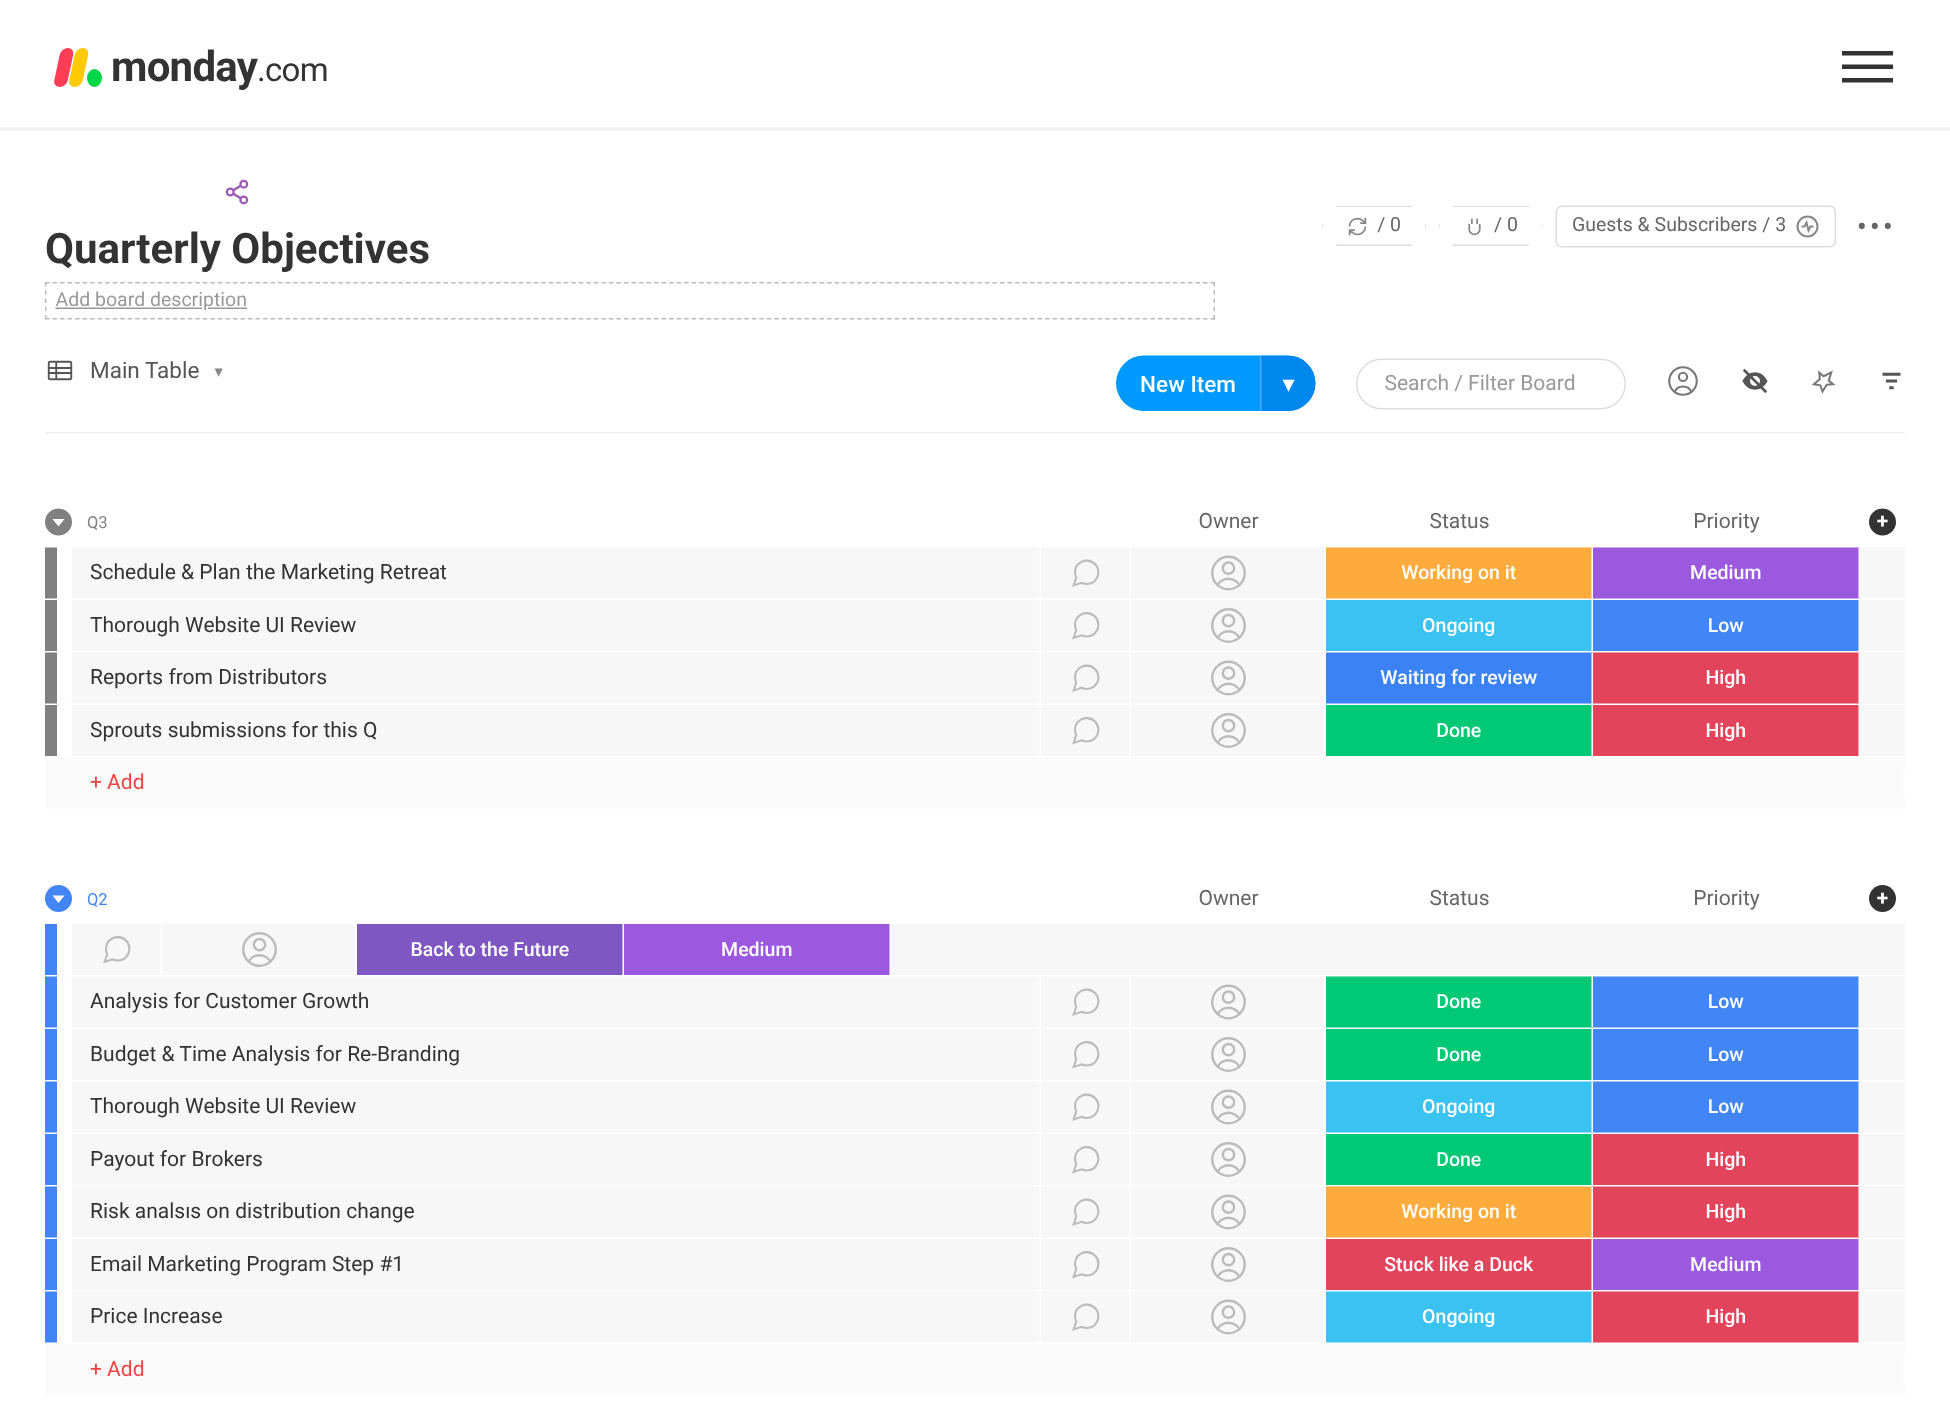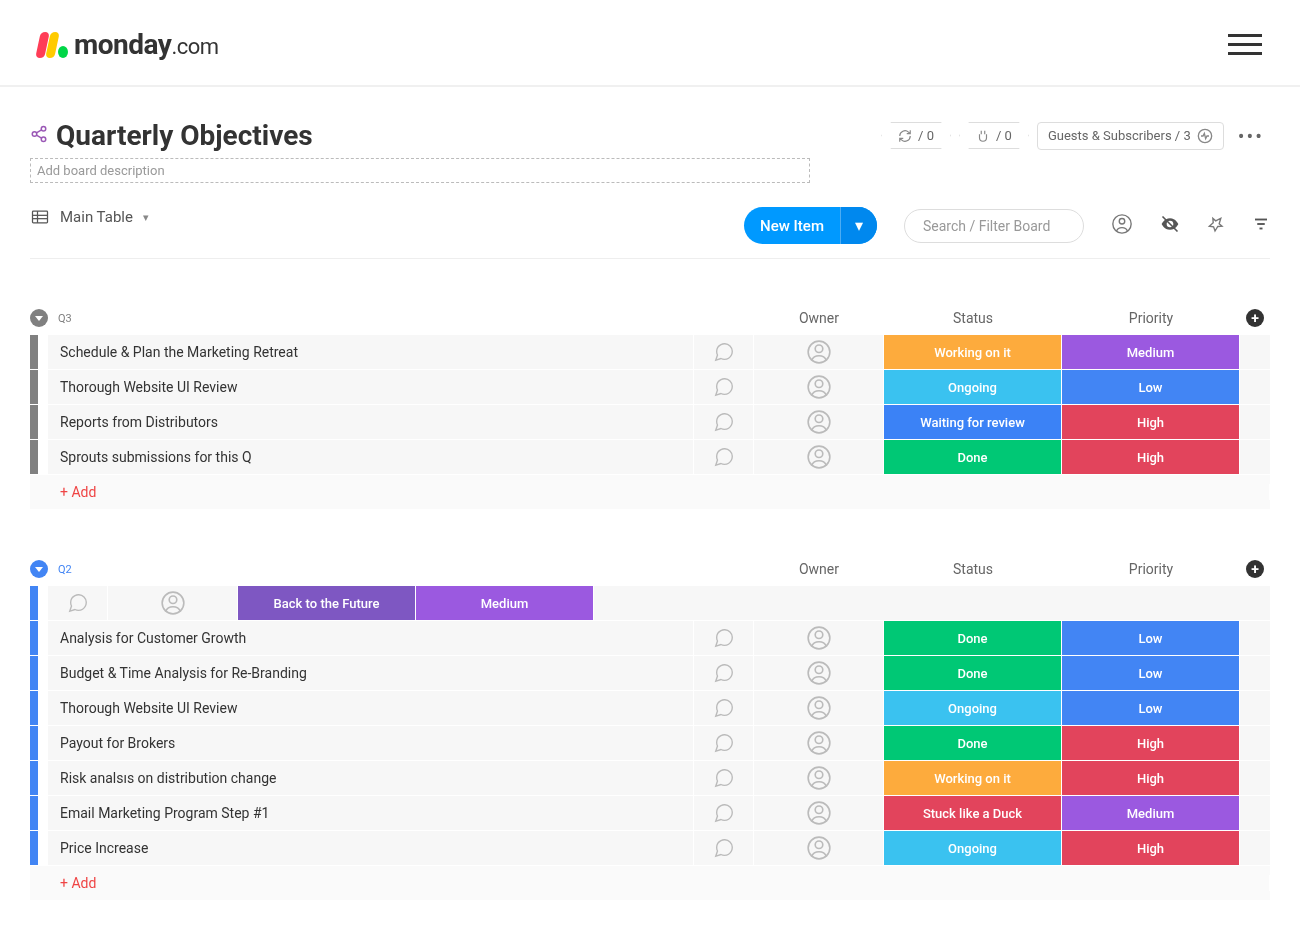--- a/index.html
+++ b/index.html
@@ -8,27 +8,27 @@
 .logo { display: flex; align-items: center; }
 .logo-mark { display: flex; gap: 1px; margin-right: 6px; }
 .logo-stroke { width: 9px; height: 26px; border-radius: 5px; transform: skewX(-12deg); }
 .logo-text { font-size: 28px; font-weight: 700; color: #333; letter-spacing: -0.5px; }
 .logo-text .com { font-weight: 400; font-size: 22px; }
 .hamburger { cursor: pointer; }
 .hamburger div { width: 34px; height: 3px; background: #333; margin: 6px 0; }
 
 .page { padding: 32px 30px 0 30px; }
 .title-row { display: flex; align-items: center; justify-content: space-between; }
-.title-left { display: flex; align-items: center; gap: 8px; }
+.title-left { display: flex; align-items: center; gap: 8px; flex-direction: column; }
 .share-icon { color: #9b59b6; }
 .board-title { font-size: 28px; font-weight: 700; color: #333; }
 .title-right { display: flex; align-items: center; gap: 8px; }
 .pill { border: 1px solid #ddd; border-radius: 4px; padding: 5px 10px; font-size: 13px; color: #666; display: flex; align-items: center; gap: 6px; }
 .dots-icon { font-size: 20px; color: #666; letter-spacing: 2px; cursor: pointer; padding: 0 6px; }
-.desc-box { margin-top: 6px; border: 1px dashed #bbb; padding: 4px 6px; font-size: 13px; color: #999; width: 780px; }
+.desc-box { margin-top: 6px; border: 1px dashed #bbb; padding: 4px 6px; font-size: 13px; color: #999; width: 780px; text-decoration: underline; }
 
 .toolbar { display: flex; align-items: flex-start; justify-content: space-between; margin-top: 24px; padding-bottom: 14px; border-bottom: 1px solid #eee; }
 .toolbar-left { display: flex; align-items: center; gap: 10px; color: #555; font-size: 15px; }
 .chev-down { font-size: 11px; color: #888; }
 .toolbar-right { display: flex; align-items: center; gap: 27px; }
 .new-item-btn { display: flex; align-items: center; background: #0099ff; color: #fff; border-radius: 24px; overflow: hidden; cursor: pointer; }
 .new-item-btn .label { padding: 9px 16px; font-size: 15px; font-weight: 500; }
 .new-item-btn .chev { padding: 9px 14px; border-left: 1px solid rgba(255,255,255,0.3); background: #0088ee; }
 .search-box { border: 1px solid #ddd; border-radius: 20px; padding: 8px 18px; font-size: 14px; color: #999; width: 180px; }
 .tool-icon { color: #666; cursor: pointer; }

